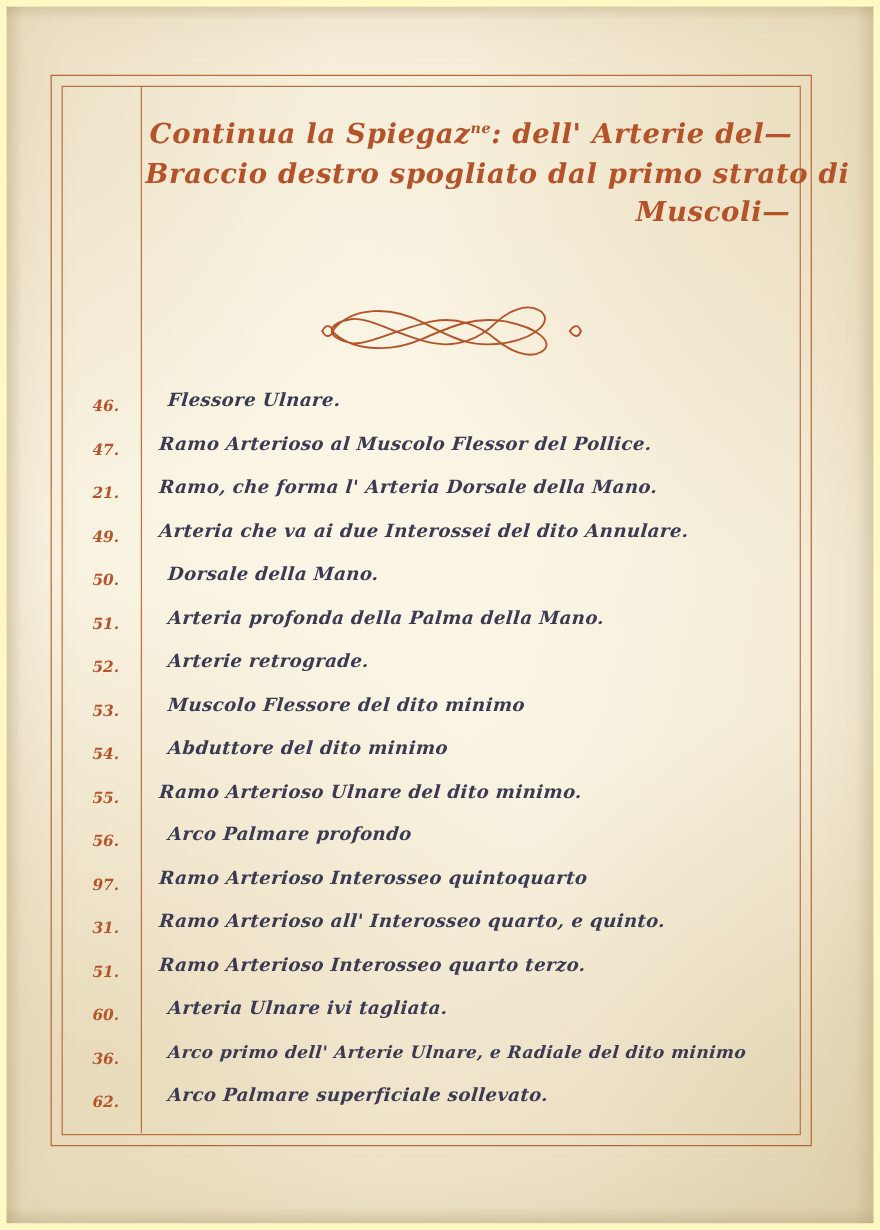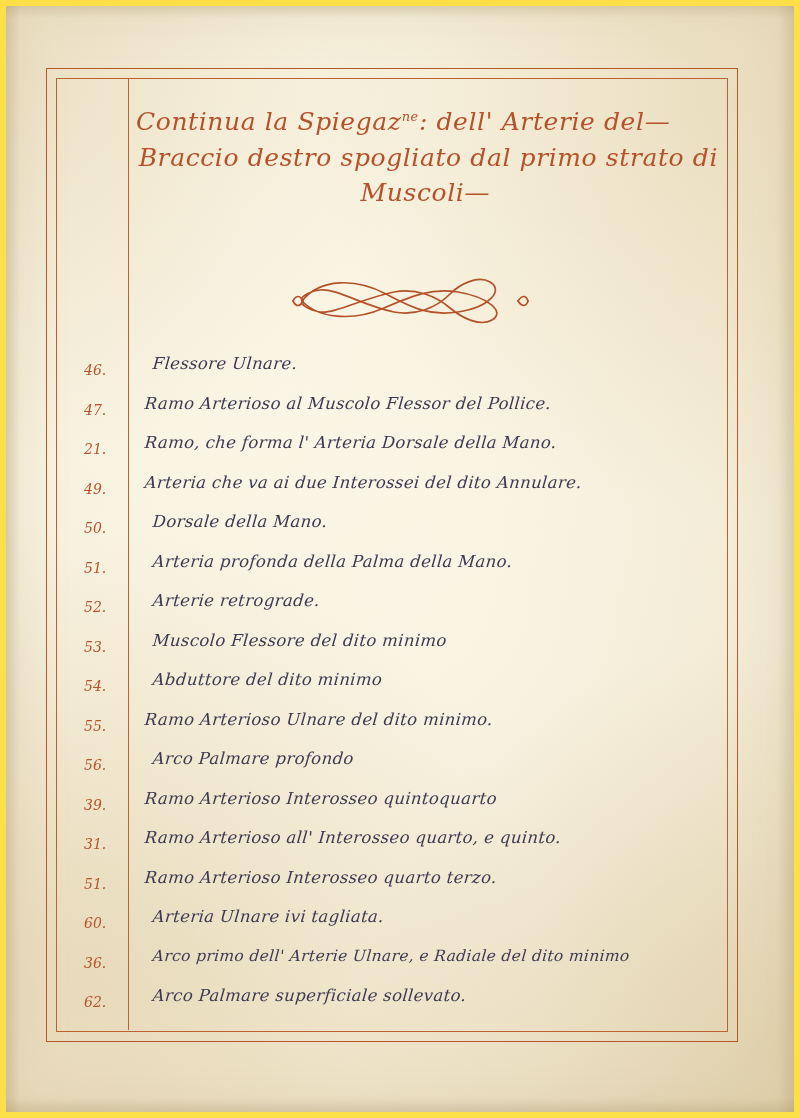--- a/index.html
+++ b/index.html
@@ -12,21 +12,22 @@
     height: 1118px;
     overflow: hidden;
     font-family: "Liberation Serif", serif;
   }
 
   
   #page {
     position: relative;
     width: 800px;
     height: 1118px;
-    background: #fde047;
+    background: #fef9c3;
+    font-weight: bold;
   }
 
   .paper {
     position: absolute;
     left: 6px;
     top: 6px;
     width: 788px;
     height: 1106px;
     background:
       radial-gradient(ellipse at 30% 18%, #fbf6e6 0%, #f7f0dd 42%, #f2e9d2 72%, #ece2c6 100%);
@@ -99,21 +100,21 @@
   .heading .line {
     font-family: "DejaVu Serif", serif;
     font-style: italic;
     font-size: 25px;
     line-height: 1.42;
     letter-spacing: 0.6px;
     white-space: nowrap;
   }
   .heading .line.l1 { text-align: left;  padding-left: 4px; }
   .heading .line.l2 { text-align: right;  padding-left: 0px; }
-  .heading .line.l3 { text-align: center; }
+  .heading .line.l3 { text-align: right; }
   .heading sup {
     font-size: 13px;
     vertical-align: super;
     font-style: italic;
   }
   .heading .tail {
     letter-spacing: 0;
   }
 
   
@@ -255,21 +256,21 @@
       <div class="num">55.</div>
       <div class="txt indent-b">Ramo Arterioso Ulnare del dito minimo.</div>
     </div>
 
     <div class="row">
       <div class="num">56.</div>
       <div class="txt indent-a">Arco Palmare profondo</div>
     </div>
 
     <div class="row">
-      <div class="num">39.</div>
+      <div class="num">97.</div>
       <div class="txt indent-b">Ramo Arterioso Interosseo quintoquarto</div>
     </div>
 
     <div class="row">
       <div class="num">31.</div>
       <div class="txt indent-b">Ramo Arterioso all' Interosseo quarto, e quinto.</div>
     </div>
 
     <div class="row">
       <div class="num">51.</div>

